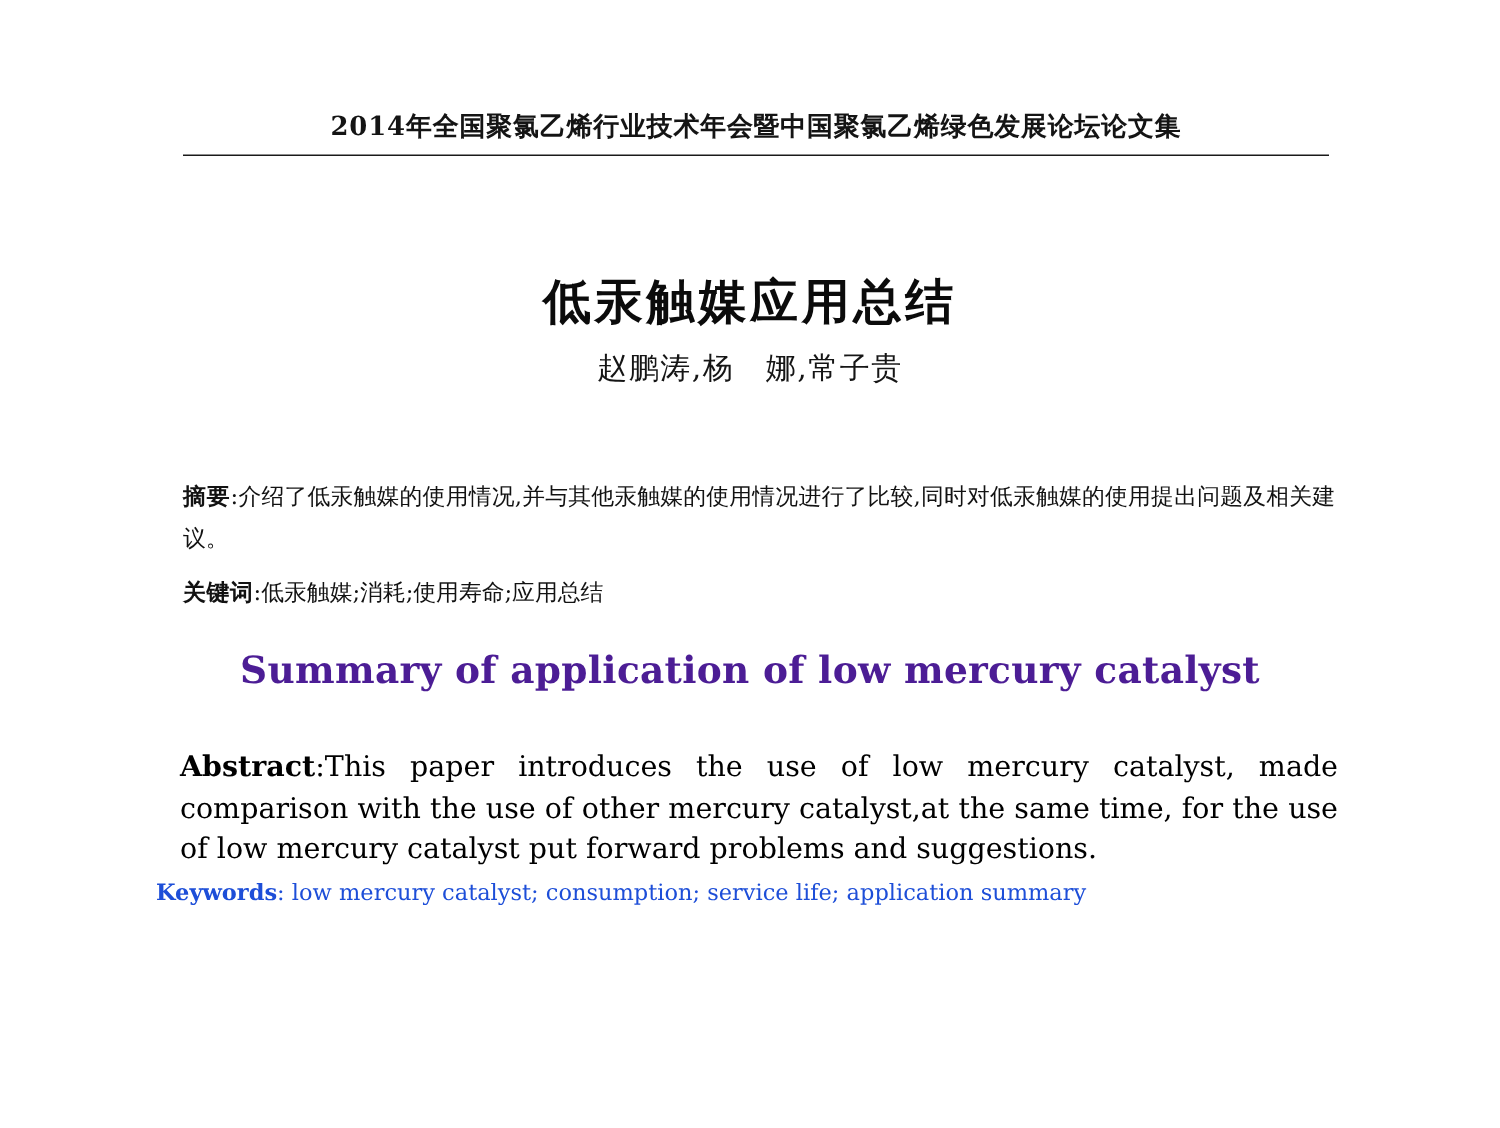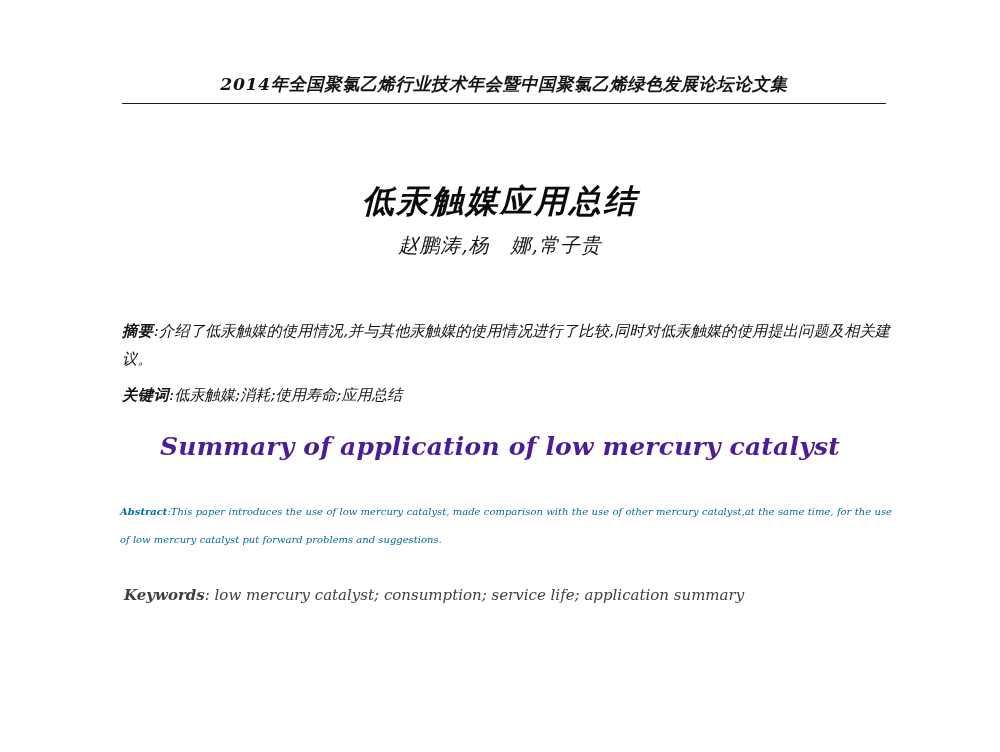--- a/index.html
+++ b/index.html
@@ -15,21 +15,20 @@
     font-family: "DejaVu Sans", "Liberation Sans", sans-serif;
     color: #0a0a0a;
     -webkit-font-smoothing: none;
   }
 
   .page {
     position: relative;
     width: 1000px;
     height: 752px;
     background: #ffffff;
-    font-style: italic;
   }
 
   
   .running-header {
     position: absolute;
     left: 122px;
     top: 72px;
     width: 764px;
     text-align: center;
   }
@@ -138,39 +137,39 @@
     color: #4c1d95;
   }
 
   
   .en-abstract {
     position: absolute;
     left: 120px;
     top: 498px;
     width: 772px;
     font-family: "DejaVu Serif", "Liberation Serif", serif;
-    font-size: 10px;
+    font-size: 19px;
     line-height: 27.5px;
     text-align: justify;
-    color: #0369a1;
+    color: #000000;
   }
   .en-abstract .lbl,
   .en-keywords .lbl {
     font-weight: 700;
   }
 
   .en-keywords {
     position: absolute;
-    left: 124px;
+    left: 104px;
     top: 582px;
     width: 772px;
     font-family: "DejaVu Serif", "Liberation Serif", serif;
     font-size: 15px;
     line-height: 27.5px;
-    color: #404040;
+    color: #1d4ed8;
   }
 
   
   .body-text {
     position: absolute;
     left: 120px;
     top: 627px;
     width: 772px;
     font-family: "DejaVu Serif", "Liberation Serif", serif;
     font-size: 15.6px;

